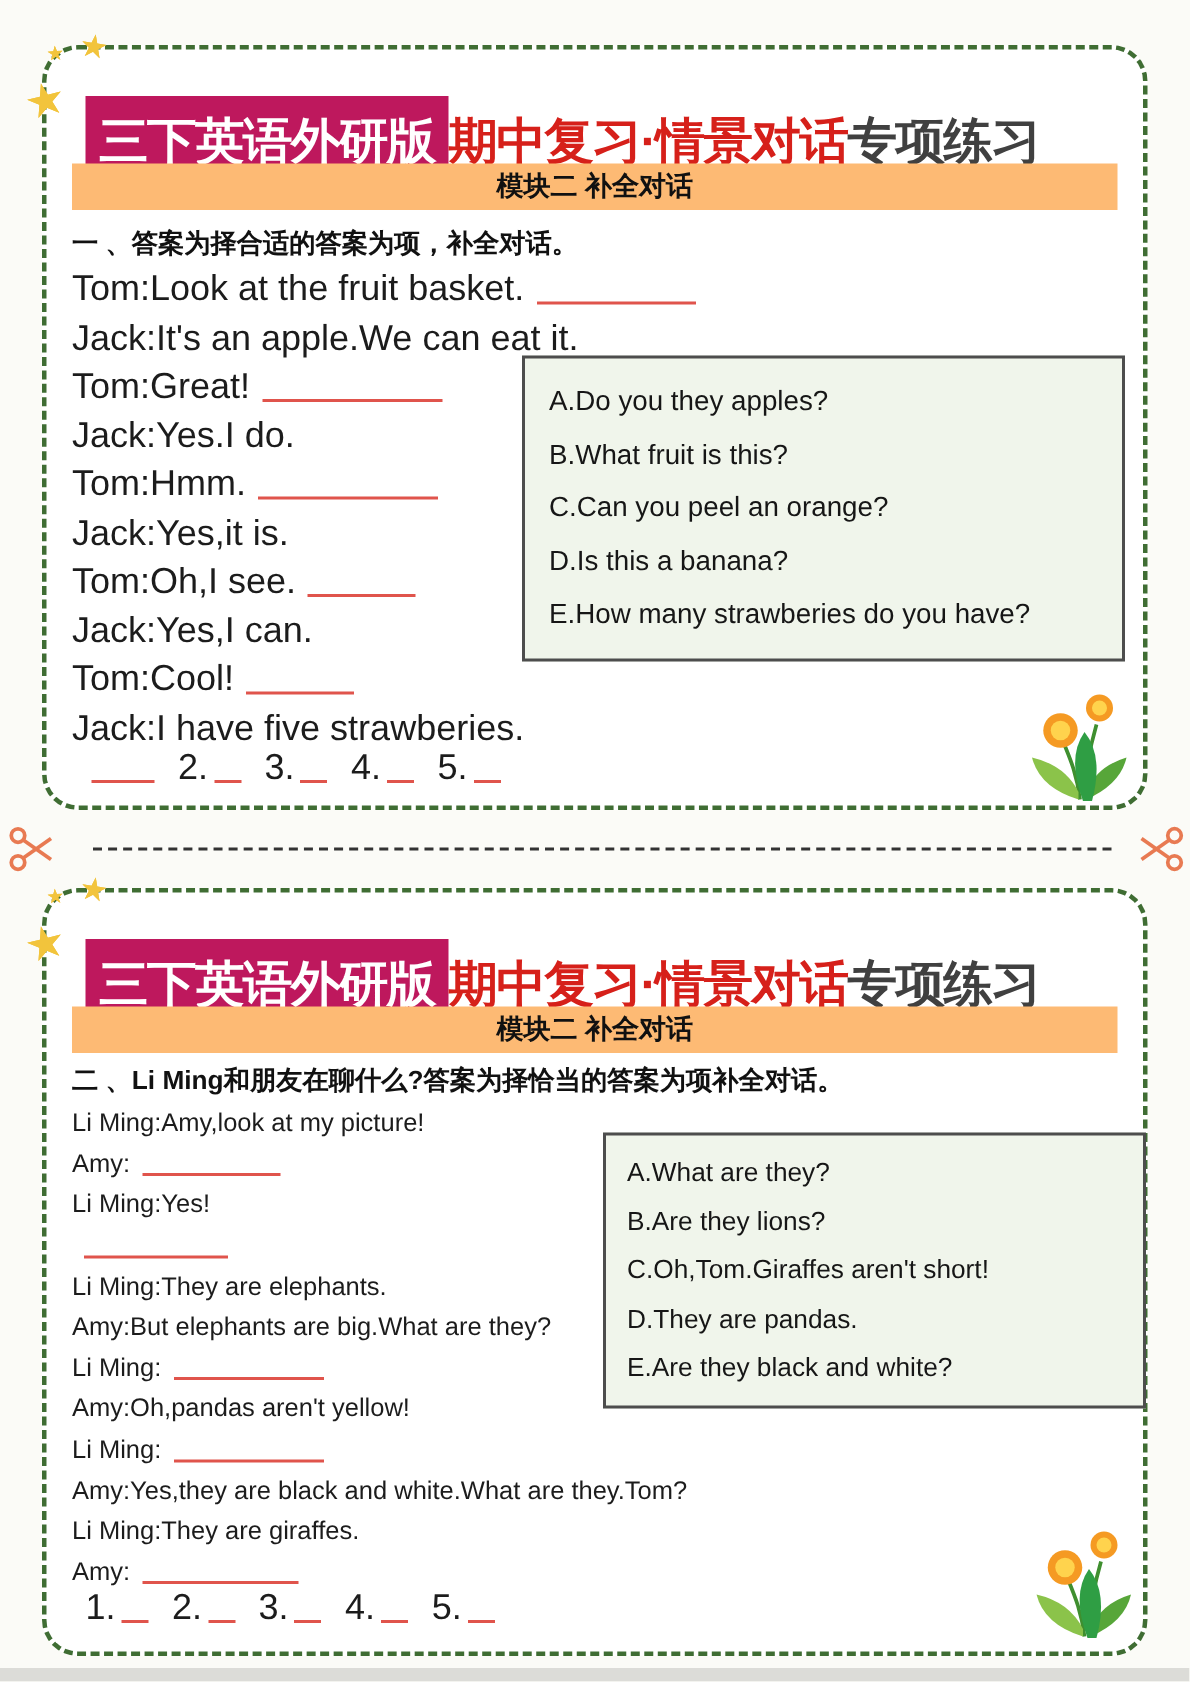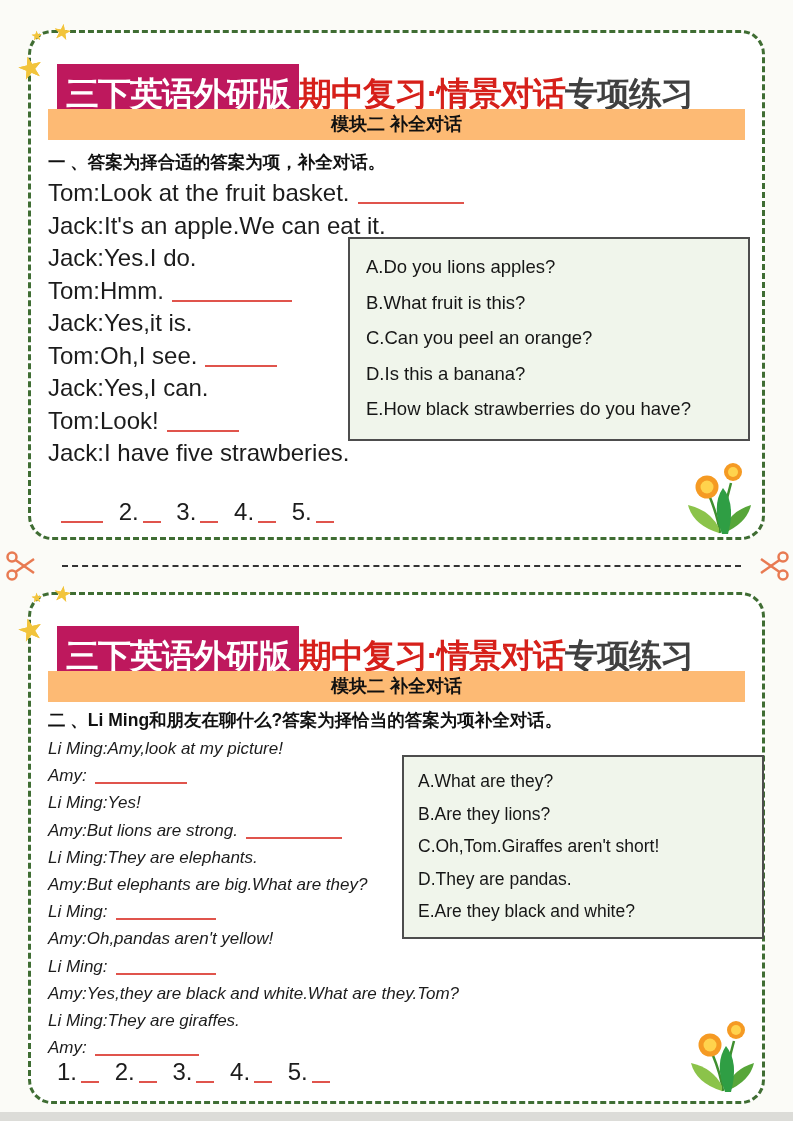--- a/index.html
+++ b/index.html
@@ -31,21 +31,21 @@
 
   .section-heading{position:absolute;left:17px;font-weight:700;font-size:17.5px;color:#111;white-space:nowrap;}
   #panel1 .section-heading{top:117px;}
   #panel2 .section-heading{top:113px;}
 
   
   .dialogue{position:absolute;left:17px;white-space:nowrap;}
   #panel1 .dialogue{top:144px;font-size:24px;}
   #panel1 .d-line{line-height:32.5px;height:32.5px;}
   #panel2 .dialogue{top:140px;font-size:17px;}
-  #panel2 .d-line{line-height:27.2px;height:27.2px;font-style:italic;}
+  #panel2 .d-line{line-height:27.2px;height:27.2px;}
 
   .blank{display:inline-block;height:14px;border-bottom:2.5px solid #e0544c;
     margin-left:8px;position:relative;top:3px;}
 
   
   .options-box{position:absolute;background:#f0f5eb;border:2px solid #4d4d4d;}
   #panel1 .options-box{left:317px;top:204px;width:382px;height:190px;padding:10px 0 0 16px;}
   #panel1 .opt-line{font-size:18.5px;line-height:35.5px;white-space:nowrap;}
   #panel2 .options-box{left:371px;top:160px;width:344px;height:172px;padding:8px 0 0 14px;}
   #panel2 .opt-line{font-size:17.5px;line-height:32.5px;white-space:nowrap;}
@@ -91,47 +91,48 @@
 
     <div class="module-strip">模块二 补全对话</div>
 
     <div class="section-heading">一 、答案为择合适的答案为项，补全对话。</div>
 
     <div class="dialogue">
   <div class="d-line"><span class="d-text">Tom:Look at the fruit basket.</span><span class="blank" style="width: 106px;"></span></div>
 
   <div class="d-line"><span class="d-text">Jack:It's an apple.We can eat it.</span></div>
 
+  <div class="d-line"><span class="d-text">Tom:Great!</span><span class="blank" style="width: 120px;"></span></div>
 
   <div class="d-line"><span class="d-text">Jack:Yes.I do.</span></div>
 
   <div class="d-line"><span class="d-text">Tom:Hmm.</span><span class="blank" style="width: 120px;"></span></div>
 
   <div class="d-line"><span class="d-text">Jack:Yes,it is.</span></div>
 
   <div class="d-line"><span class="d-text">Tom:Oh,I see.</span><span class="blank" style="width: 72px;"></span></div>
 
   <div class="d-line"><span class="d-text">Jack:Yes,I can.</span></div>
 
-  <div class="d-line"><span class="d-text">Tom:Look!</span><span class="blank" style="width: 72px;"></span></div>
+  <div class="d-line"><span class="d-text">Tom:Cool!</span><span class="blank" style="width: 72px;"></span></div>
 
   <div class="d-line"><span class="d-text">Jack:I have five strawberies.</span></div>
 </div>
 
     <div class="options-box">
       <div>
-  <div class="opt-line">A.Do you lions apples?</div>
+  <div class="opt-line">A.Do you they apples?</div>
 
   <div class="opt-line">B.What fruit is this?</div>
 
   <div class="opt-line">C.Can you peel an orange?</div>
 
   <div class="opt-line">D.Is this a banana?</div>
 
-  <div class="opt-line">E.How black strawberries do you have?</div>
+  <div class="opt-line">E.How many strawberies do you have?</div>
 </div>
     </div>
 
     <div class="answers">
   <span class="ans-item"><span class="ans-label"></span><span class="blank ans-blank" style="width: 42px;"></span></span>
 
   <span class="ans-item"><span class="ans-label">2.</span><span class="blank ans-blank" style="width: 18px;"></span></span>
 
   <span class="ans-item"><span class="ans-label">3.</span><span class="blank ans-blank" style="width: 18px;"></span></span>
 
@@ -186,21 +187,21 @@
 
     <div class="section-heading">二 、Li Ming和朋友在聊什么?答案为择恰当的答案为项补全对话。</div>
 
     <div class="dialogue">
   <div class="d-line"><span class="d-text">Li Ming:Amy,look at my picture!</span></div>
 
   <div class="d-line"><span class="d-text">Amy:</span><span class="blank" style="width: 92px;"></span></div>
 
   <div class="d-line"><span class="d-text">Li Ming:Yes!</span></div>
 
-  <div class="d-line"><span class="d-text">Amy:But lions are strong.</span><span class="blank" style="width: 96px;"></span></div>
+  <div class="d-line"><span class="blank" style="width: 96px;"></span></div>
 
   <div class="d-line"><span class="d-text">Li Ming:They are elephants.</span></div>
 
   <div class="d-line"><span class="d-text">Amy:But elephants are big.What are they?</span></div>
 
   <div class="d-line"><span class="d-text">Li Ming:</span><span class="blank" style="width: 100px;"></span></div>
 
   <div class="d-line"><span class="d-text">Amy:Oh,pandas aren't yellow!</span></div>
 
   <div class="d-line"><span class="d-text">Li Ming:</span><span class="blank" style="width: 100px;"></span></div>

